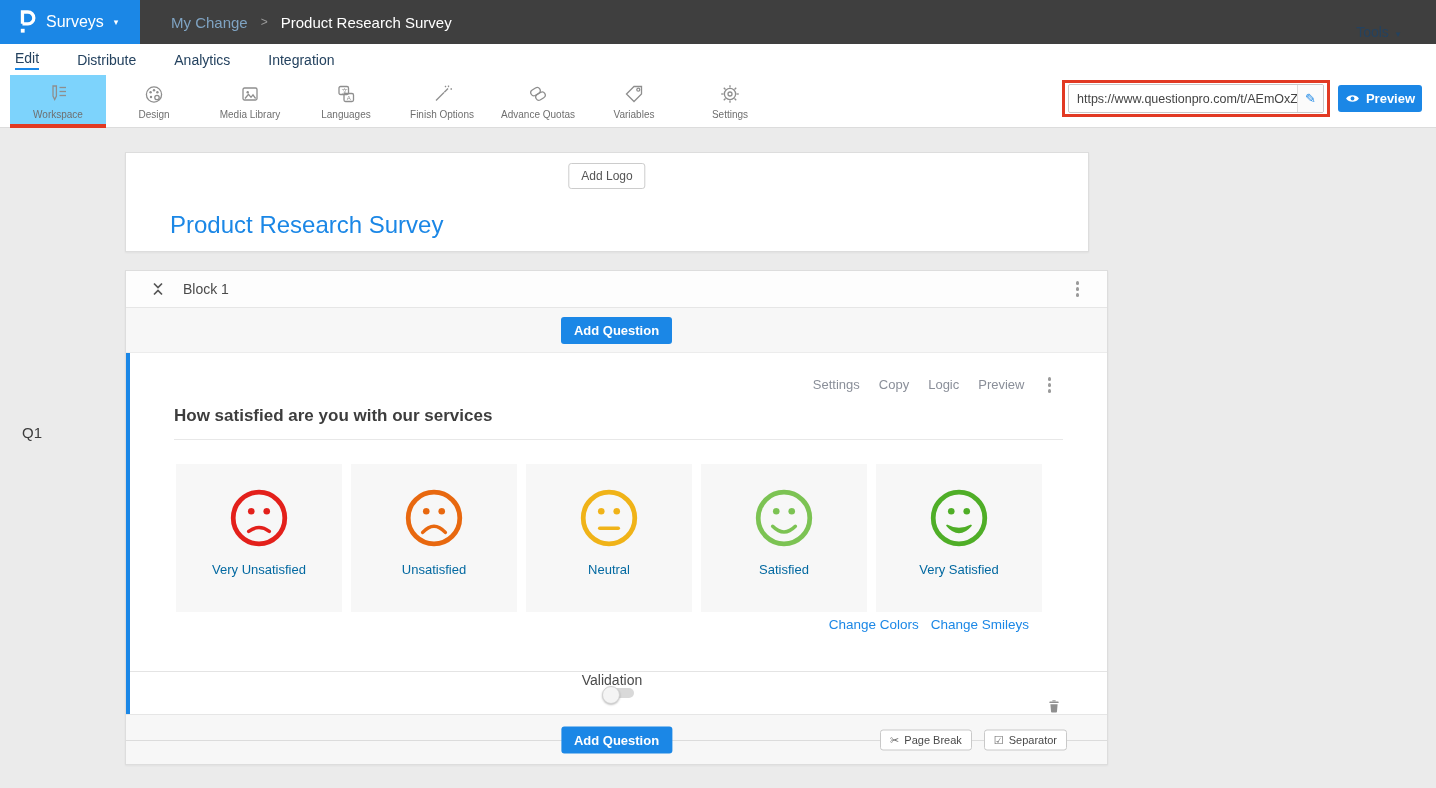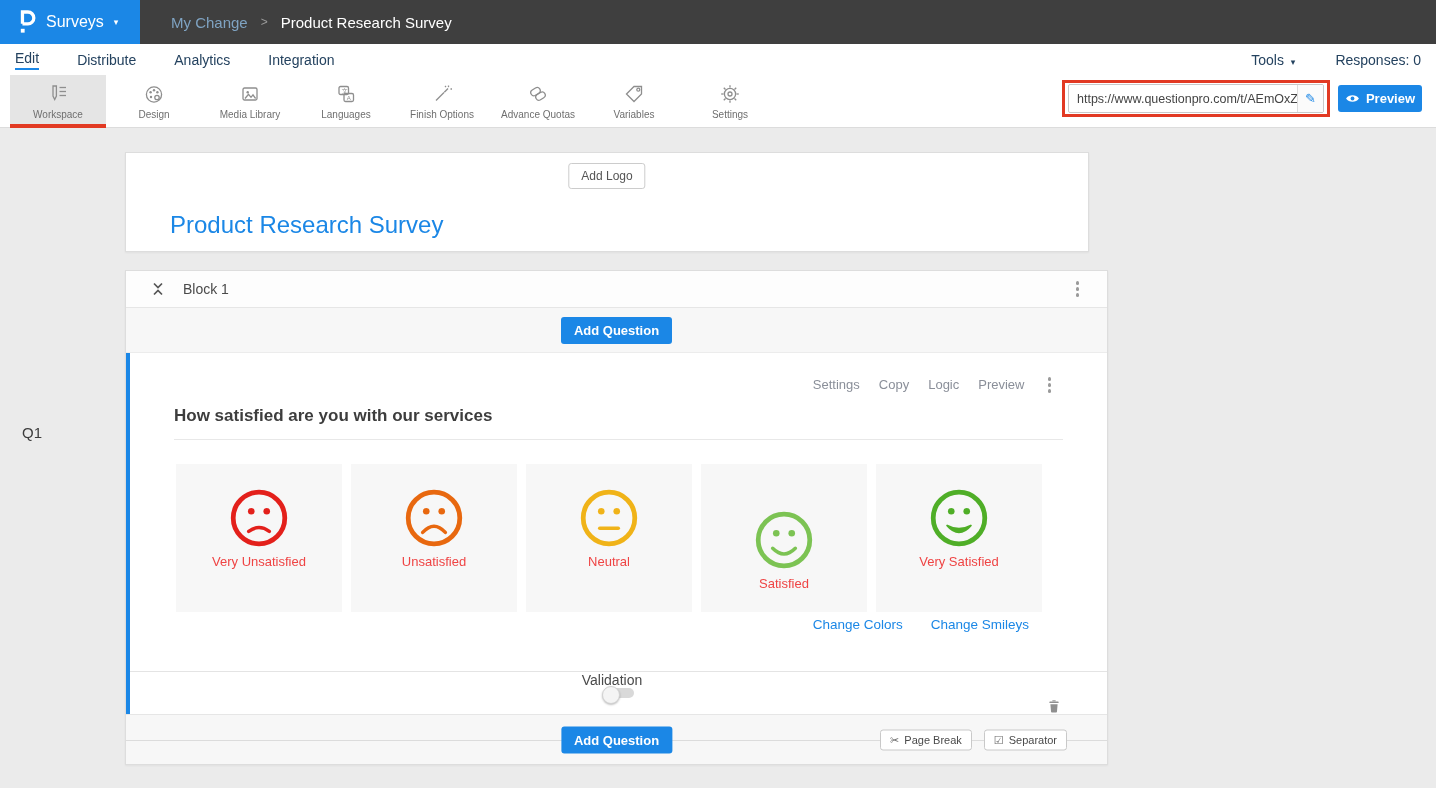--- a/index.html
+++ b/index.html
@@ -27,29 +27,29 @@
   .avatar .head { position:absolute; left:7px; top:4px; width:11px; height:12px;
     border-radius:50%; background:#b9906c; }
   .avatar .body { position:absolute; left:2px; top:15px; width:21px; height:12px;
     border-radius:50% 50% 0 0; background:#15151a; }
 
   
   .nav { height:31px; background:#fff; display:flex; align-items:center;
     padding:6px 15px; font-size:14px; color:#24425f; }
   .nav-item { margin-right:38px; cursor:pointer; }
   .nav-item.active { text-decoration:none; border-bottom:2px solid #1b87e6; padding-bottom:2px; }
-  .nav-right { margin-left:auto; display:flex; gap:40px; align-items:center; }
+  .nav-right { margin-left:auto; display:flex; gap:40px; align-items:center;flex-direction:column; }
   .caret-d { font-size:9px; color:#24425f; margin-left:3px; }
 
   
   .toolbar { height:53px; background:#fff; border-bottom:1px solid #dcdcdc;
     display:flex; padding-left:10px; position:relative; }
   .tool-tab { width:96px; display:flex; flex-direction:column; align-items:center;
     justify-content:center; gap:4px; font-size:10px; color:#6f6f6f; cursor:pointer; }
-  .tool-tab.active { background:#e5e5e5; }
+  .tool-tab.active { background:#7dd3fc; }
   .tool-icon { width:22px; height:22px; }
   .tool-icon * { stroke:#8e8e8e; fill:none; stroke-width:1.3; }
   .tool-icon .fill { fill:#8e8e8e; stroke:none; }
   .tool-icon text { fill:#8e8e8e; stroke:none; font-size:6px; font-family:"Liberation Sans",sans-serif; }
   .red-underline { position:absolute; left:10px; top:49px; width:96px; height:4px;
     background:#e23a23; pointer-events:none; }
   .url-annotation { position:absolute; left:1062px; top:5px; width:268px; height:37px;
     border:3px solid #e23a23; pointer-events:none; }
   .url-box { position:absolute; left:1068px; top:9px; width:256px; height:29px;
     border:1px solid #c9c9c9; border-radius:2px; background:#fff; display:flex;
@@ -94,22 +94,22 @@
   .q-card { position:relative; border-left:4px solid #1b87e6; background:#fff; height:361px; }
   .q-actions { position:absolute; top:20px; right:52px; display:flex; gap:19px;
     font-size:13px; color:#8a8f99; align-items:center; }
   .q-action { cursor:pointer; }
   .q-title { position:absolute; left:44px; top:53px; font-size:17px; font-weight:bold; color:#3d3d3d; }
   .q-divider { position:absolute; left:44px; right:44px; top:86px; border-top:1px solid #e8e8e8; }
   .options { position:absolute; left:46px; top:111px; display:flex; gap:9px; }
   .option-card { width:166px; height:148px; background:#f7f7f7; display:flex;
     flex-direction:column; align-items:center; cursor:pointer; }
   .option-card svg { margin-top:21px; }
-  .option-label { margin-top:3px; font-size:13px; color:#ef4444; }
-  .change-links { position:absolute; top:264px; right:78px; display:flex; gap:28px;
+  .option-label { margin-top:11px; font-size:13px; color:#0369a1; }
+  .change-links { position:absolute; top:264px; right:78px; display:flex; gap:12px;
     font-size:13.5px; color:#1b87e6; }
   .change-links span { cursor:pointer; }
   .validation-row { position:absolute; left:0; right:0; top:318px; height:43px;
     border-top:1px solid #e4e4e4; display:flex; align-items:center; padding:0 44px;flex-direction:column; }
   .validation-label { font-size:14px; color:#4a4a4a; margin-right:13px; }
   .toggle { width:30px; height:13px; background:#d9d9d9; border-radius:7px;
     position:relative; cursor:pointer; }
   .toggle .knob { position:absolute; left:-2px; top:-2.5px; width:18px; height:18px;
     border-radius:50%; background:#f4f4f4; border:1px solid #d2d2d2;
     box-shadow:0 1px 2px rgba(0,0,0,.25); }
@@ -324,21 +324,21 @@
         </div>
         <div class="option-card" style="color: rgb(240, 179, 24);">
           <svg width="66" height="66" viewBox="0 0 64 64">
             <circle cx="32" cy="32" r="25" fill="none" stroke="currentColor" stroke-width="4.6"></circle>
             <circle cx="24.5" cy="25.5" r="3.2" fill="currentColor"></circle>
               <circle cx="39.5" cy="25.5" r="3.2" fill="currentColor"></circle>
             <path d="M23 42 L41 42" fill="none" stroke="currentColor" stroke-width="3.4" stroke-linecap="round"></path>
           </svg>
           <span class="option-label">Neutral</span>
         </div>
-        <div class="option-card" style="color: rgb(124, 195, 83); justify-content: center;">
+        <div class="option-card" style="color: rgb(124, 195, 83);">
           <svg width="66" height="66" viewBox="0 0 64 64">
             <circle cx="32" cy="32" r="25" fill="none" stroke="currentColor" stroke-width="4.6"></circle>
             <circle cx="24.5" cy="25.5" r="3.2" fill="currentColor"></circle>
               <circle cx="39.5" cy="25.5" r="3.2" fill="currentColor"></circle>
             <path d="M21 40 Q32 51 43 40" fill="none" stroke="currentColor" stroke-width="3.4" stroke-linecap="round"></path>
           </svg>
           <span class="option-label">Satisfied</span>
         </div>
         <div class="option-card" style="color: rgb(79, 174, 39);">
           <svg width="66" height="66" viewBox="0 0 64 64">

